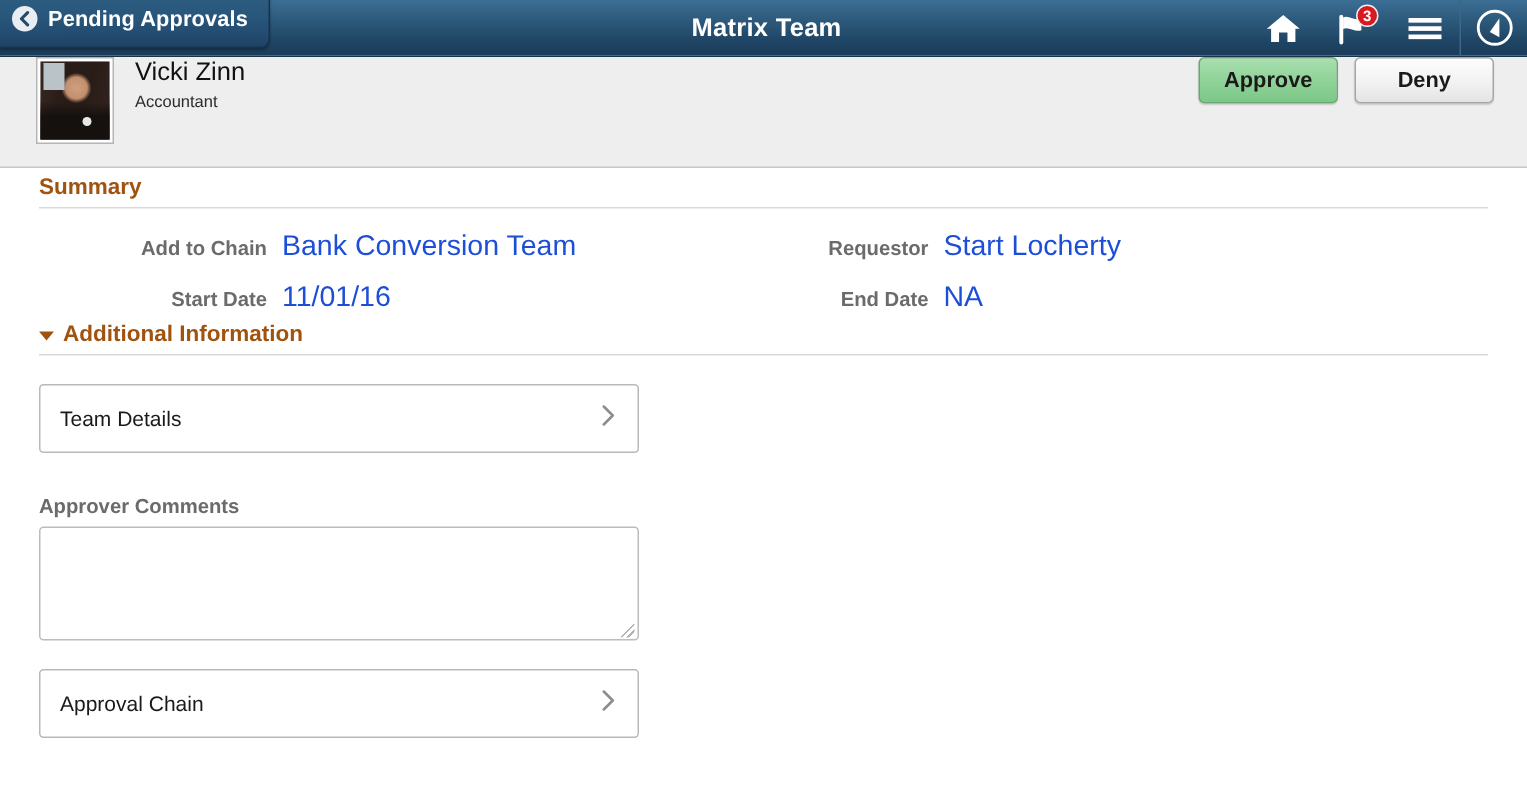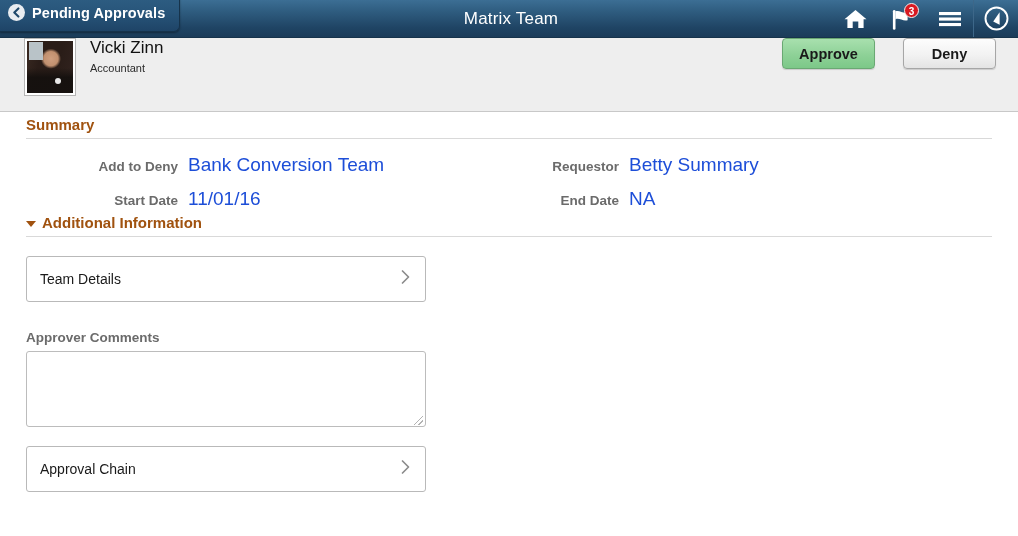--- a/index.html
+++ b/index.html
@@ -59,21 +59,21 @@
     font-weight: bold;
     letter-spacing: 0.1px;
     white-space: nowrap;
   }
   .header-title {
     position: absolute;
     left: 4px; right: 0;
     text-align: center;
     color: #ffffff;
     font-size: 17px;
-    font-weight: normal;
+    font-weight: bold;
     letter-spacing: 0.2px;
     pointer-events: none;
   }
   .header-icons {
     position: absolute;
     right: 0;
     top: 0;
     height: 37px;
     display: flex;
     align-items: center;
@@ -162,21 +162,21 @@
     color: #111;
   }
   .person-title {
     font-size: 11px;
     color: #2b2b2b;
     margin-top: 4px;
   }
   .action-buttons {
     margin-left: auto;
     display: flex;
-    gap: 28px;
+    gap: 11px;
   }
   .btn {
     min-width: 93px;
     height: 31px;
     border-radius: 4px;
     font-size: 14.5px;
     font-weight: bold;
     color: #1a1a1a;
     cursor: pointer;
     border: 1px solid #9a9a9a;
@@ -384,35 +384,35 @@
 
   <div class="section-head">
     <span>Summary</span>
   </div>
   <div class="section-rule"></div>
 
   <div class="summary-grid">
     <div class="sum-col left">
 
       <div class="field-row">
-        <div class="field-label">Add to Deny</div>
+        <div class="field-label">Add to Chain</div>
         <div class="field-value">Bank Conversion Team</div>
       </div>
 
       <div class="field-row">
         <div class="field-label">Start Date</div>
         <div class="field-value">11/01/16</div>
       </div>
 
     </div>
     <div class="sum-col right">
 
       <div class="field-row">
         <div class="field-label">Requestor</div>
-        <div class="field-value">Betty Summary</div>
+        <div class="field-value">Start Locherty</div>
       </div>
 
       <div class="field-row">
         <div class="field-label">End Date</div>
         <div class="field-value">NA</div>
       </div>
 
     </div>
   </div>
 

